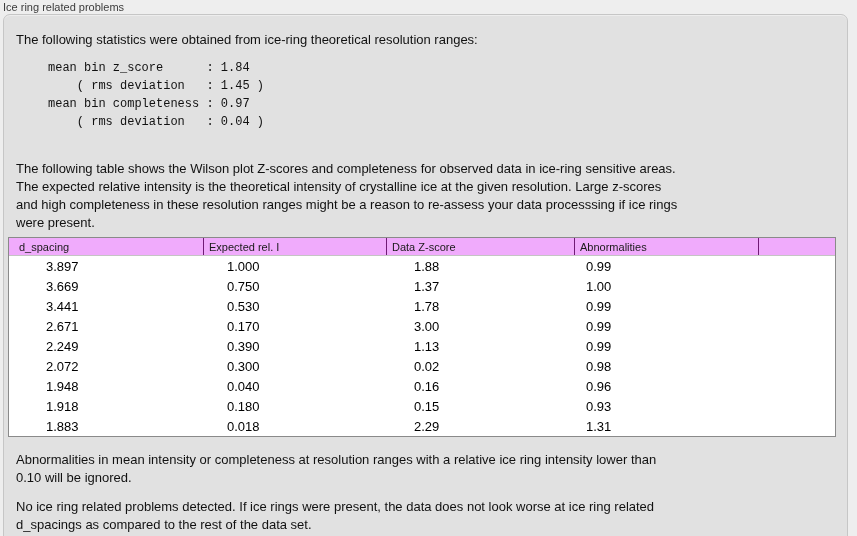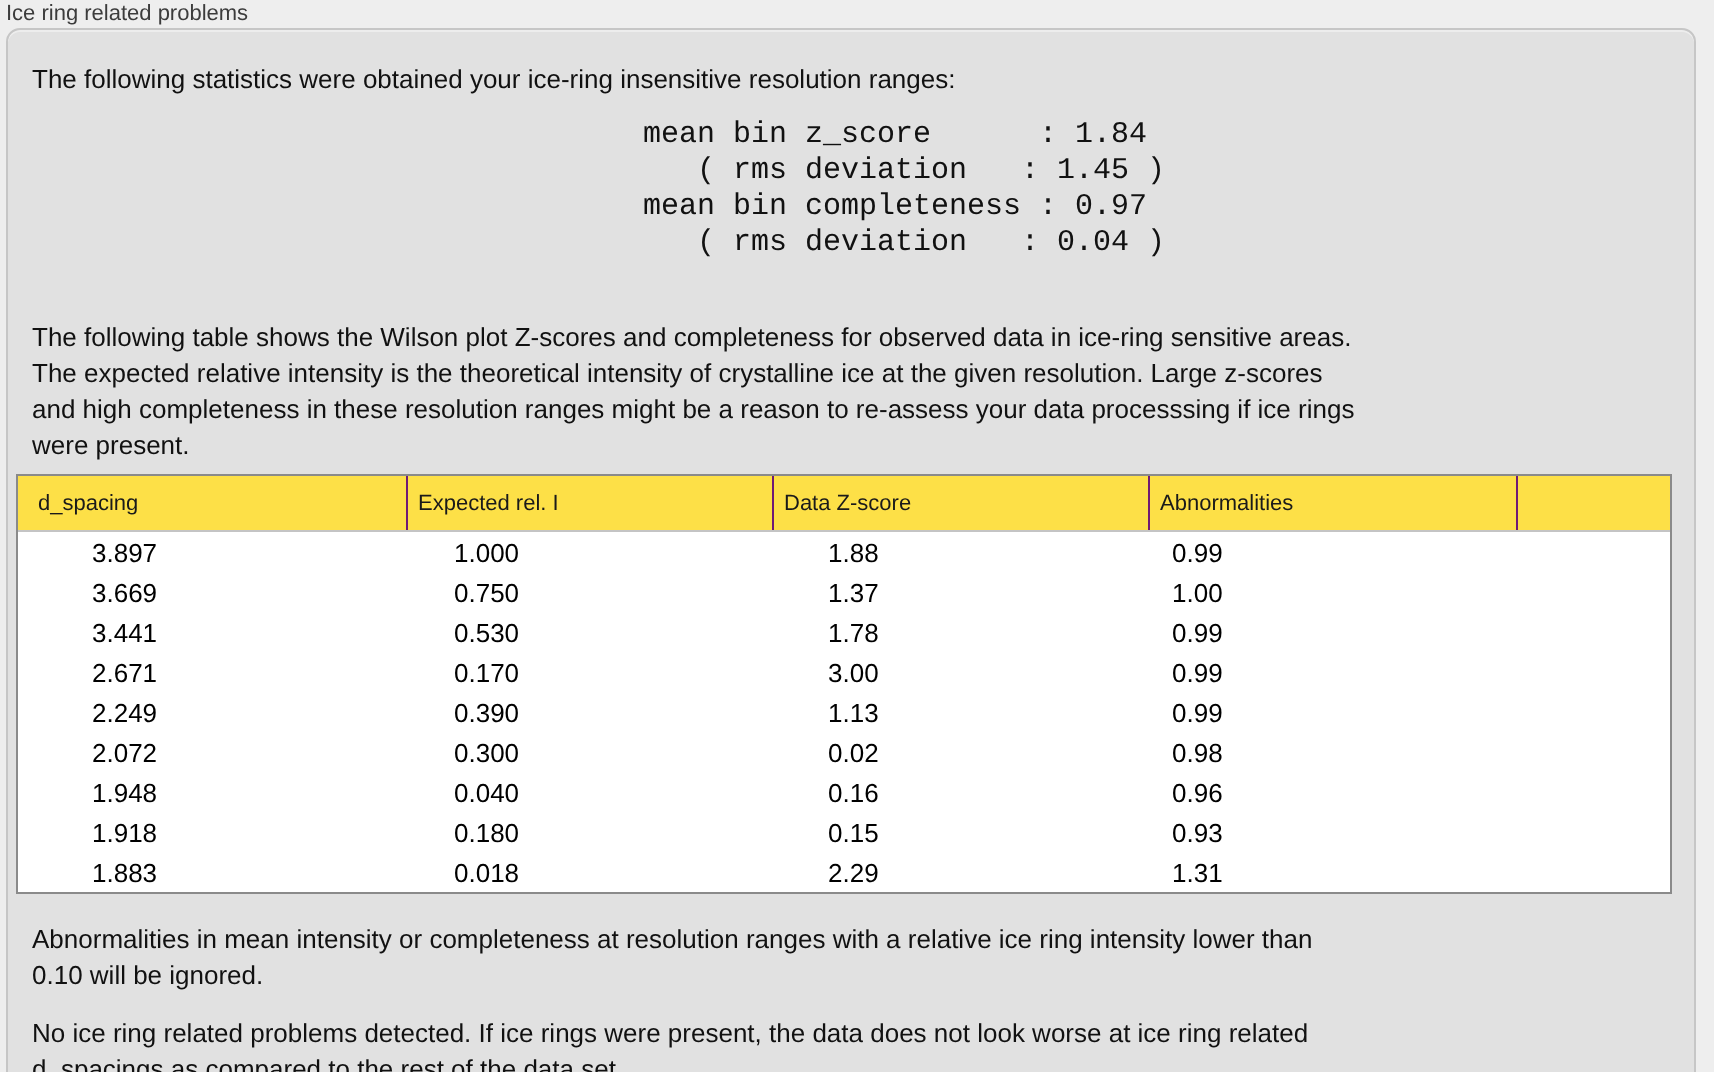--- a/index.html
+++ b/index.html
@@ -33,38 +33,37 @@
     margin-left: 12px;
     color: #111;
   }
   .intro-text { margin-top: 16px; }
   .stats-block {
     margin-top: 10px;
     margin-left: 44px;
   }
   .mono-line {
     font-family: "Liberation Mono", monospace;
-    font-size: 15px;
+    font-size: 12px;
     line-height: 18px;
     white-space: pre;
     color: #111;
-    text-align: center;
   }
   .table-description { margin-top: 29px; }
   .data-table {
     margin-top: 5px;
     margin-left: 4px;
     width: 828px;
     background: #ffffff;
     border: 1px solid #8a8a8a;
   }
   .th-row {
     display: flex;
-    height: 28px;
-    background: #fde047;
+    height: 18px;
+    background: #f0abfc;
     border-bottom: 1px solid #c4c4c4;
     align-items: center;
   }
   .th {
     font-size: 11px;
     color: #1a1a1a;
     height: 100%;
     display: flex;
     align-items: center;
     border-left: 1px solid #701a75;
@@ -97,21 +96,21 @@
   .ignore-note { margin-top: 14px; }
   .conclusion-note { margin-top: 11px; }
 </style>
 </head>
 <body>
 
 <div class="panel-title">Ice ring related problems</div>
 
 <div class="group-box">
 
-  <div class="body-text intro-text">The following statistics were obtained your ice-ring insensitive resolution ranges:</div>
+  <div class="body-text intro-text">The following statistics were obtained from ice-ring theoretical resolution ranges:</div>
 
   <div class="stats-block">
       <div class="mono-line">mean bin z_score      : 1.84</div>
       <div class="mono-line">    ( rms deviation   : 1.45 )</div>
       <div class="mono-line">mean bin completeness : 0.97</div>
       <div class="mono-line">    ( rms deviation   : 0.04 )</div>
     </div>
 
   <div class="body-text table-description">The following table shows the Wilson plot Z-scores and completeness for observed data in ice-ring sensitive areas.
 The expected relative intensity is the theoretical intensity of crystalline ice at the given resolution. Large z-scores

